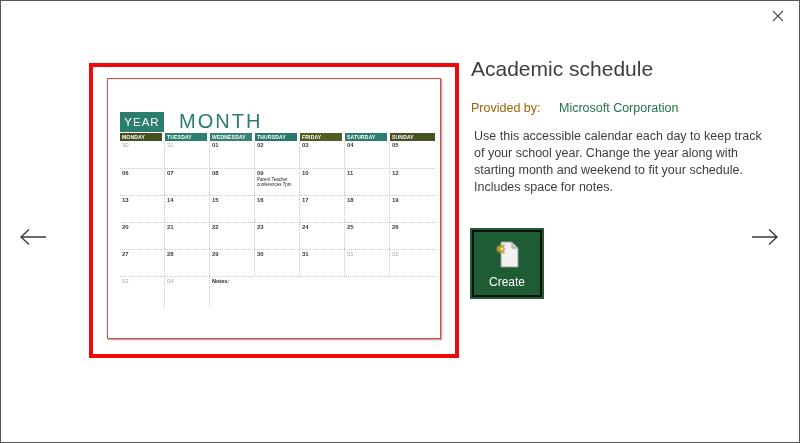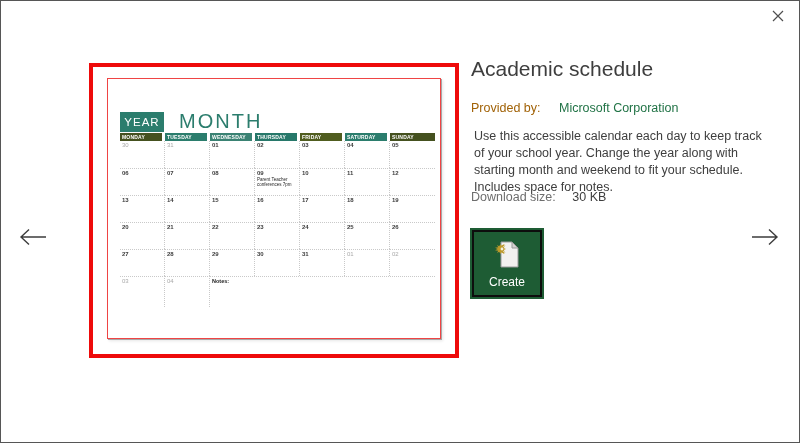--- a/index.html
+++ b/index.html
@@ -124,24 +124,20 @@
 
   <h1 class="title">Academic schedule</h1>
 
   <div class="provided">
     <span class="lbl">Provided by:</span>
     <a>Microsoft Corporation</a>
   </div>
 
   <p class="desc">Use this accessible calendar each day to keep track of your school year. Change the year along with starting month and weekend to fit your schedule. Includes space for notes.</p>
 
-  <div class="download">
-    <span class="lbl">Download size:</span>
-    <span class="val">30 KB</span>
-  </div>
 
   <button class="create-btn">
     <span>
       <svg width="28" height="32" viewBox="0 0 28 32">
         <path d="M8 4 h11 l6 6 v19 h-17 z" fill="#f2f1ef" stroke="#9a9a9a" stroke-width="1"></path>
         <path d="M19 4 l6 6 h-6 z" fill="#d4d2cf" stroke="#9a9a9a" stroke-width="1"></path>
         <g>
           <polygon fill="#bd9a2a" points="13,7 9.77,8.15 11.24,9.24 8.15,9.77 9.5,11 8.15,12.24 11.24,12.77 9.77,13.85 13,15 10.85,13.85 11.5,16 8.15,14.24 7.5,16 6.15,13.85 4,15 5.23,12.77 2,12.24 4.76,11 2,9.77 5.23,9.24 4,7 6.15,8.15 7.5,6 8.15,7.76 11.5,6 10.85,8.15"></polygon>
           <polygon fill="#bd9a2a" points="13.0,11.0 10.7,11.9 12.0,14.0 9.9,12.7 9.0,15.0 8.1,12.7 6.0,14.0 7.3,11.9 5.0,11.0 7.3,10.1 6.0,8.0 8.1,9.3 9.0,7.0 9.9,9.3 12.0,8.0 10.7,10.1"></polygon>
           <circle cx="9" cy="11" r="1.4" fill="#f5efdc"></circle>

